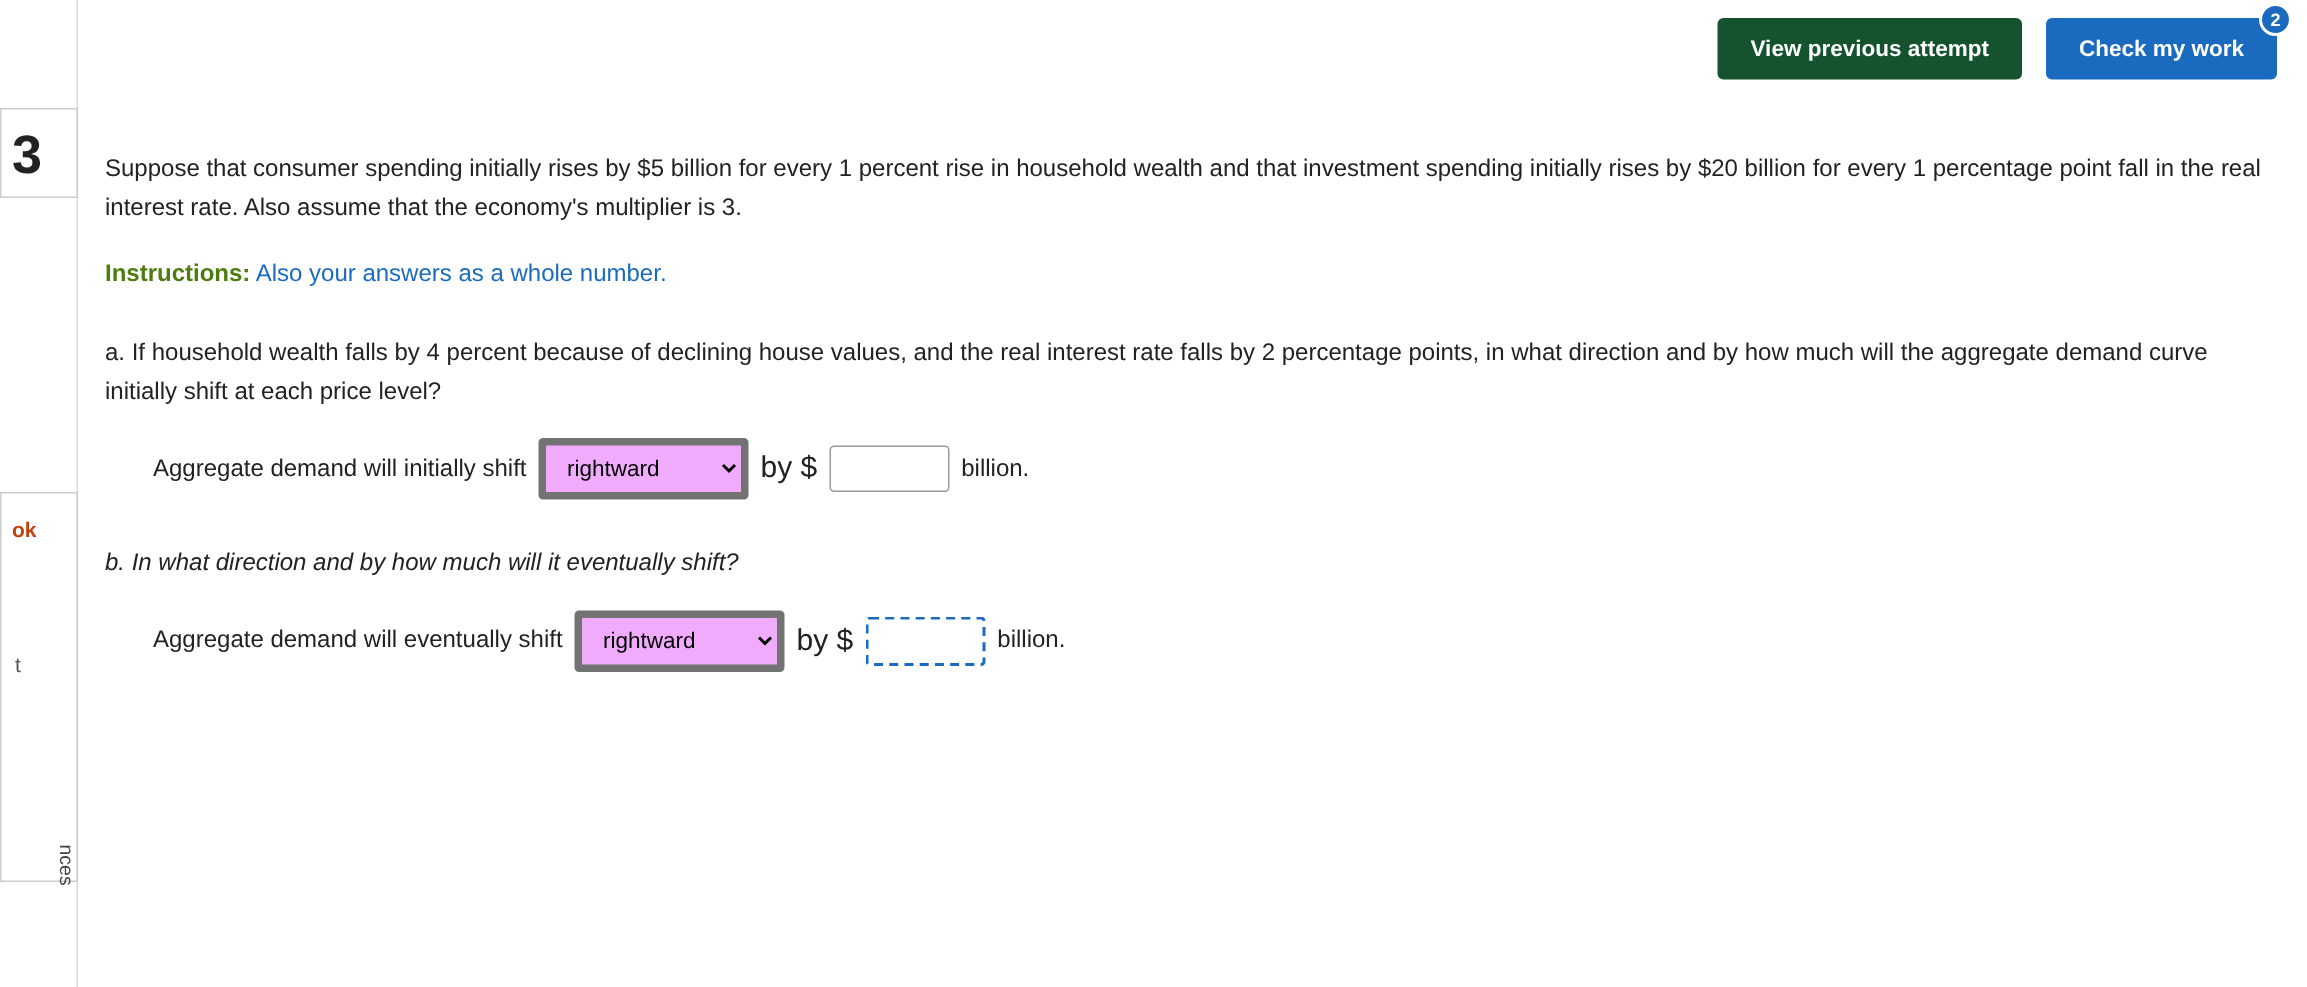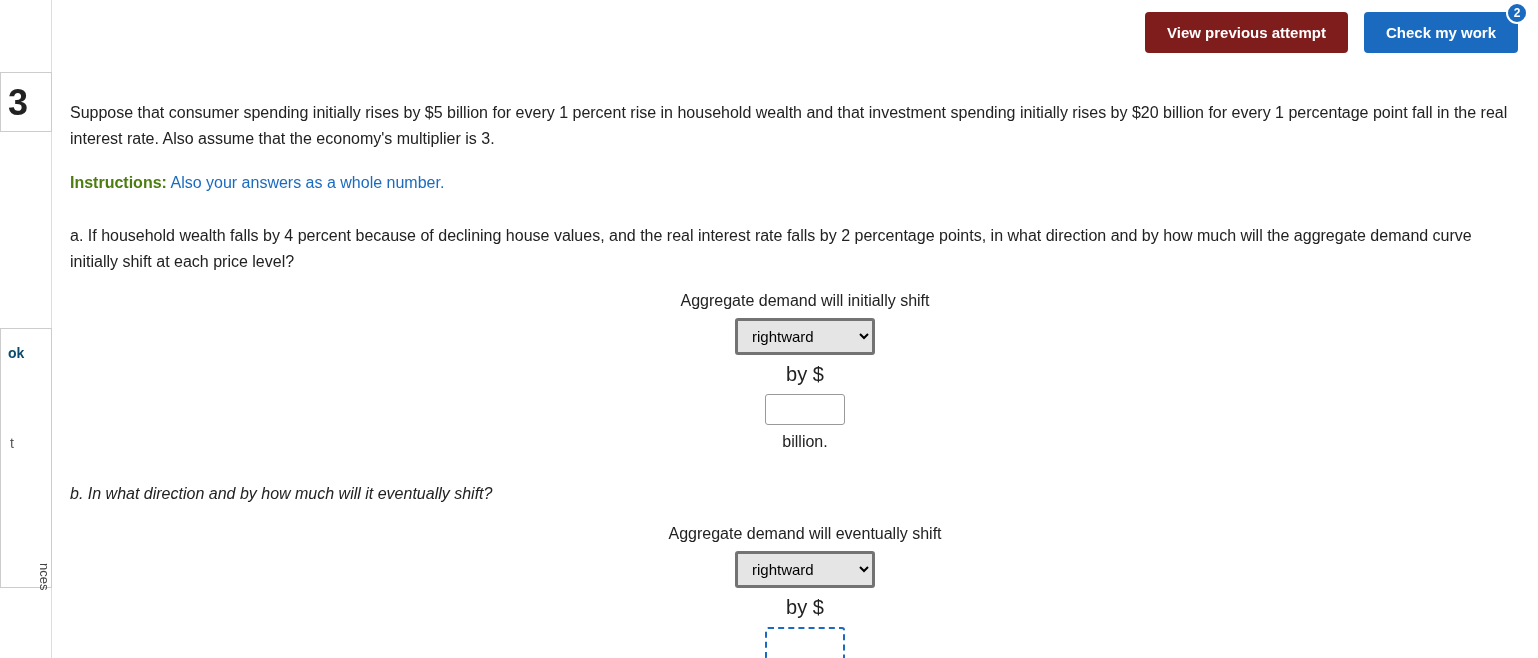--- a/index.html
+++ b/index.html
@@ -35,21 +35,21 @@
       font-size: 13px;
       color: #444;
       padding: 8px 0;
     }
 
     .sidebar-item-ok {
       position: absolute;
       top: 345px;
       left: 8px;
       font-size: 14px;
-      color: #0c4a6e;
+      color: #c2410c;
       font-weight: bold;
     }
 
     .sidebar-item-t {
       position: absolute;
       top: 435px;
       left: 10px;
       font-size: 14px;
       color: #555;
     }
@@ -85,21 +85,21 @@
     .header-buttons {
       position: absolute;
       top: 12px;
       right: 20px;
       display: flex;
       align-items: center;
       gap: 16px;
     }
 
     .btn-view-prev {
-      background: #7f1d1d;
+      background: #14532d;
       color: #fff;
       border: none;
       border-radius: 4px;
       padding: 12px 22px;
       font-size: 15px;
       font-weight: bold;
       cursor: pointer;
     }
 
     .btn-check-work {
@@ -174,29 +174,28 @@
     }
 
     .answer-row {
       display: flex;
       align-items: center;
       gap: 8px;
       margin-left: 32px;
       font-size: 16px;
       color: #222;
       flex-wrap: nowrap;
-      flex-direction: column;
     }
 
     .answer-row select {
       padding: 6px 28px 6px 10px;
       font-size: 15px;
-      border: 3px solid #737373;
+      border: 5px solid #737373;
       border-radius: 3px;
-      background: #e5e5e5;
+      background: #f0abfc;
       cursor: pointer;
       appearance: auto;
       min-width: 140px;
     }
 
     .answer-row input[type="text"] {
       width: 80px;
       padding: 6px 8px;
       font-size: 15px;
       border: 1px solid #999;

